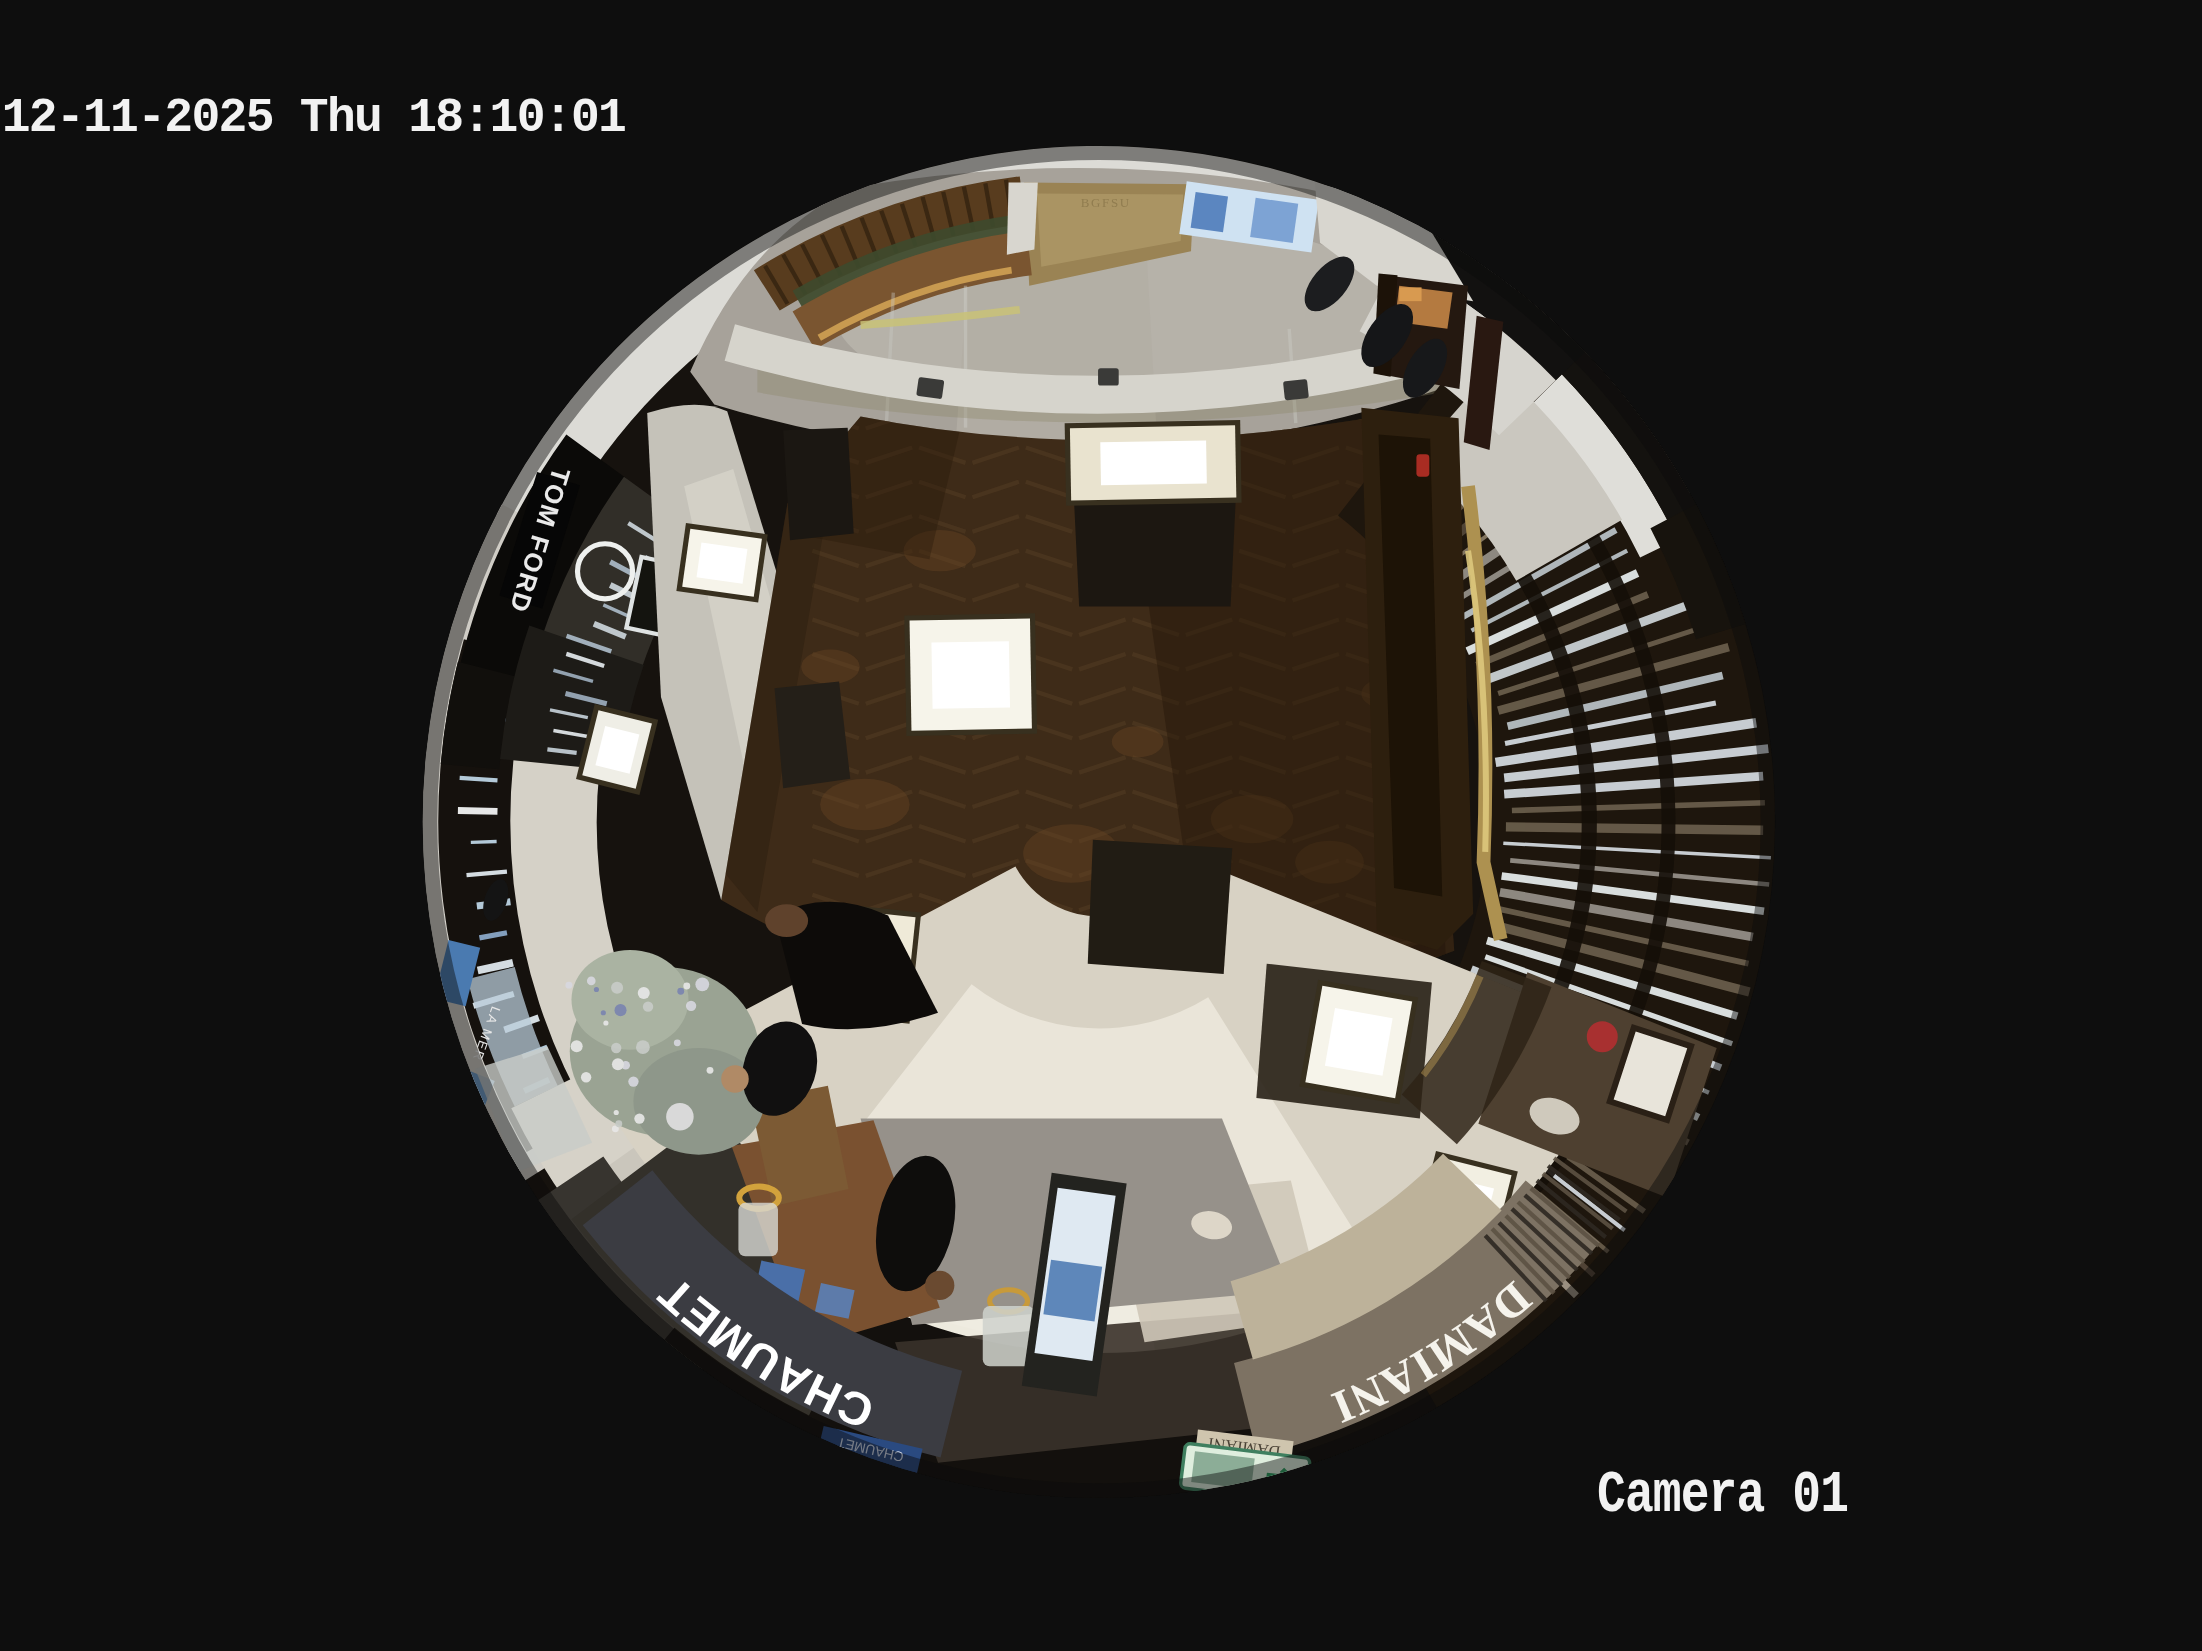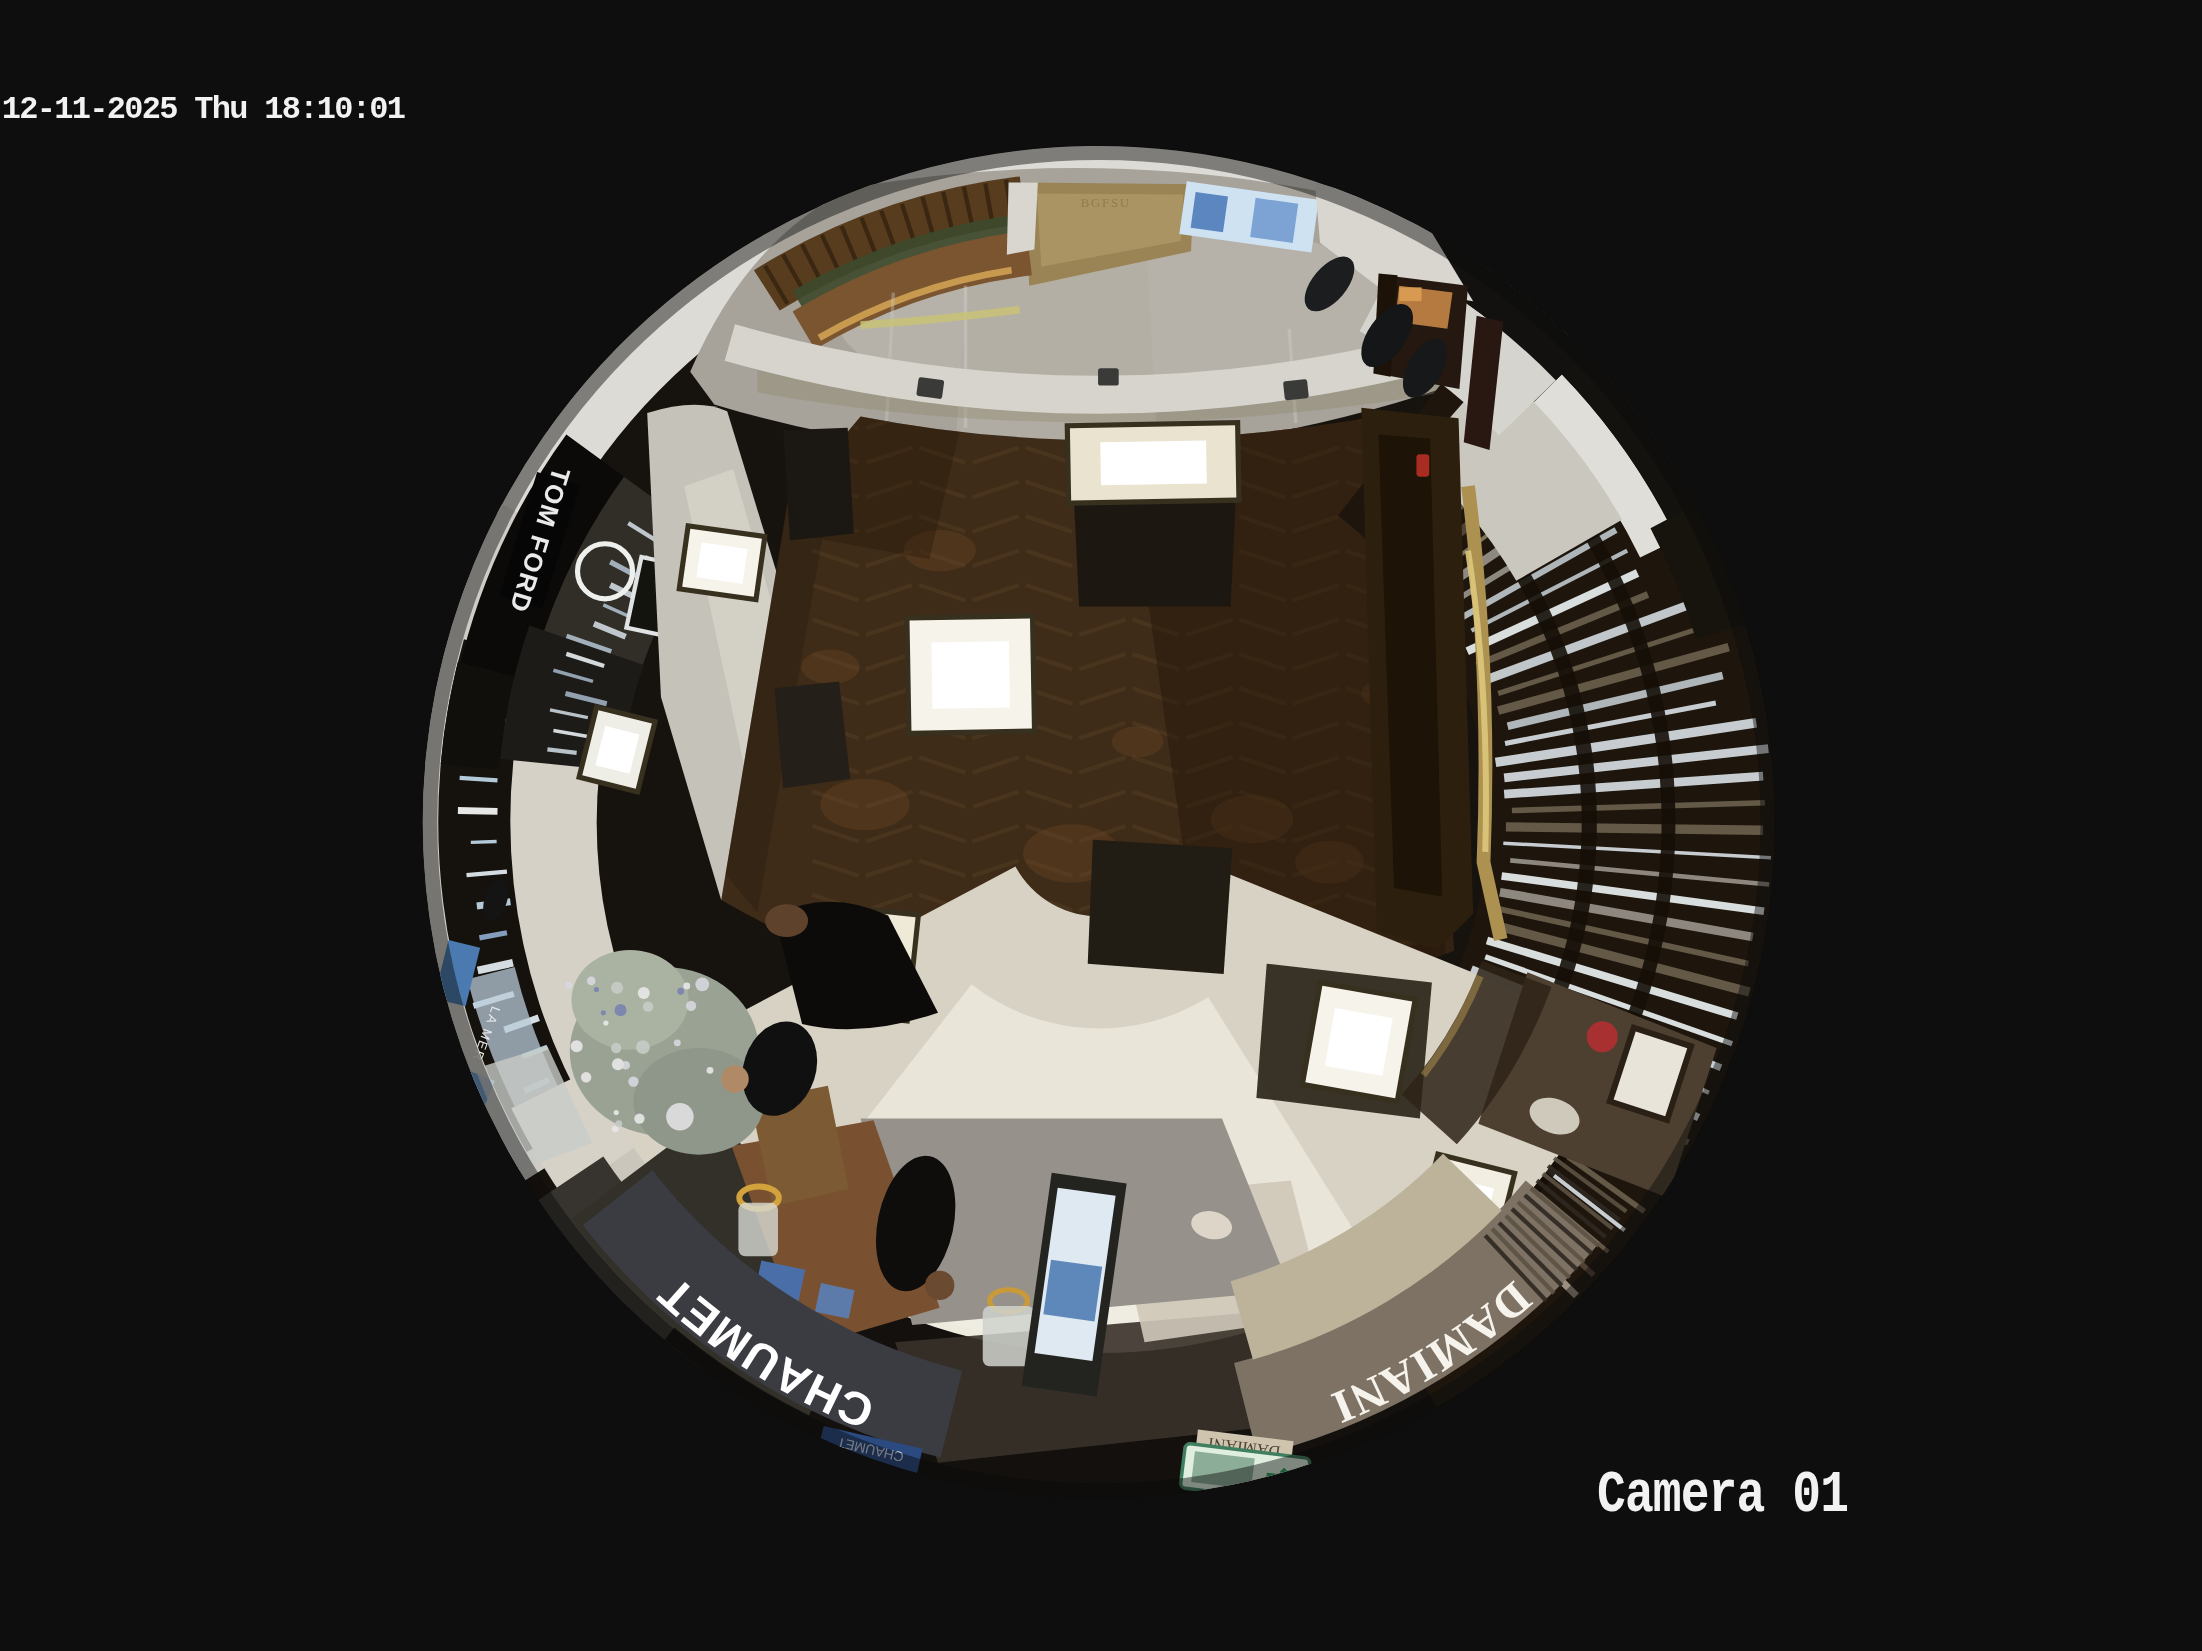--- a/index.html
+++ b/index.html
@@ -786,17 +786,17 @@
           <ellipse cx="1064" cy="1422" rx="44" ry="80" fill="#0e0d0c" transform="rotate(12 1064 1422)"></ellipse>
           <circle cx="1092" cy="1494" r="17" fill="#6a4a30"></circle>
         </g>
 
 <rect x="1646" y="528" width="15" height="26" rx="4" fill="#a82c22"></rect>
 
 <circle cx="1277" cy="955" r="778" fill="none" stroke="#0a0a0a" stroke-width="18" opacity="0.45"></circle>
   </g>
 </svg>
 
-<div class="osd" style="left:1.7px;top:91px;font-size:32px;letter-spacing:-1.7px;">12-11-2025 Thu 18:10:01</div>
+<div class="osd" style="left:1.7px;top:91px;font-size:48px;letter-spacing:-1.7px;">12-11-2025 Thu 18:10:01</div>
 
 <div class="osd" style="left:1597px;top:1461px;font-size:48px;letter-spacing:-0.9px;transform:scaleY(1.25);transform-origin:0 0;">Camera 01</div>
 </div>
 
 
 </body></html>

